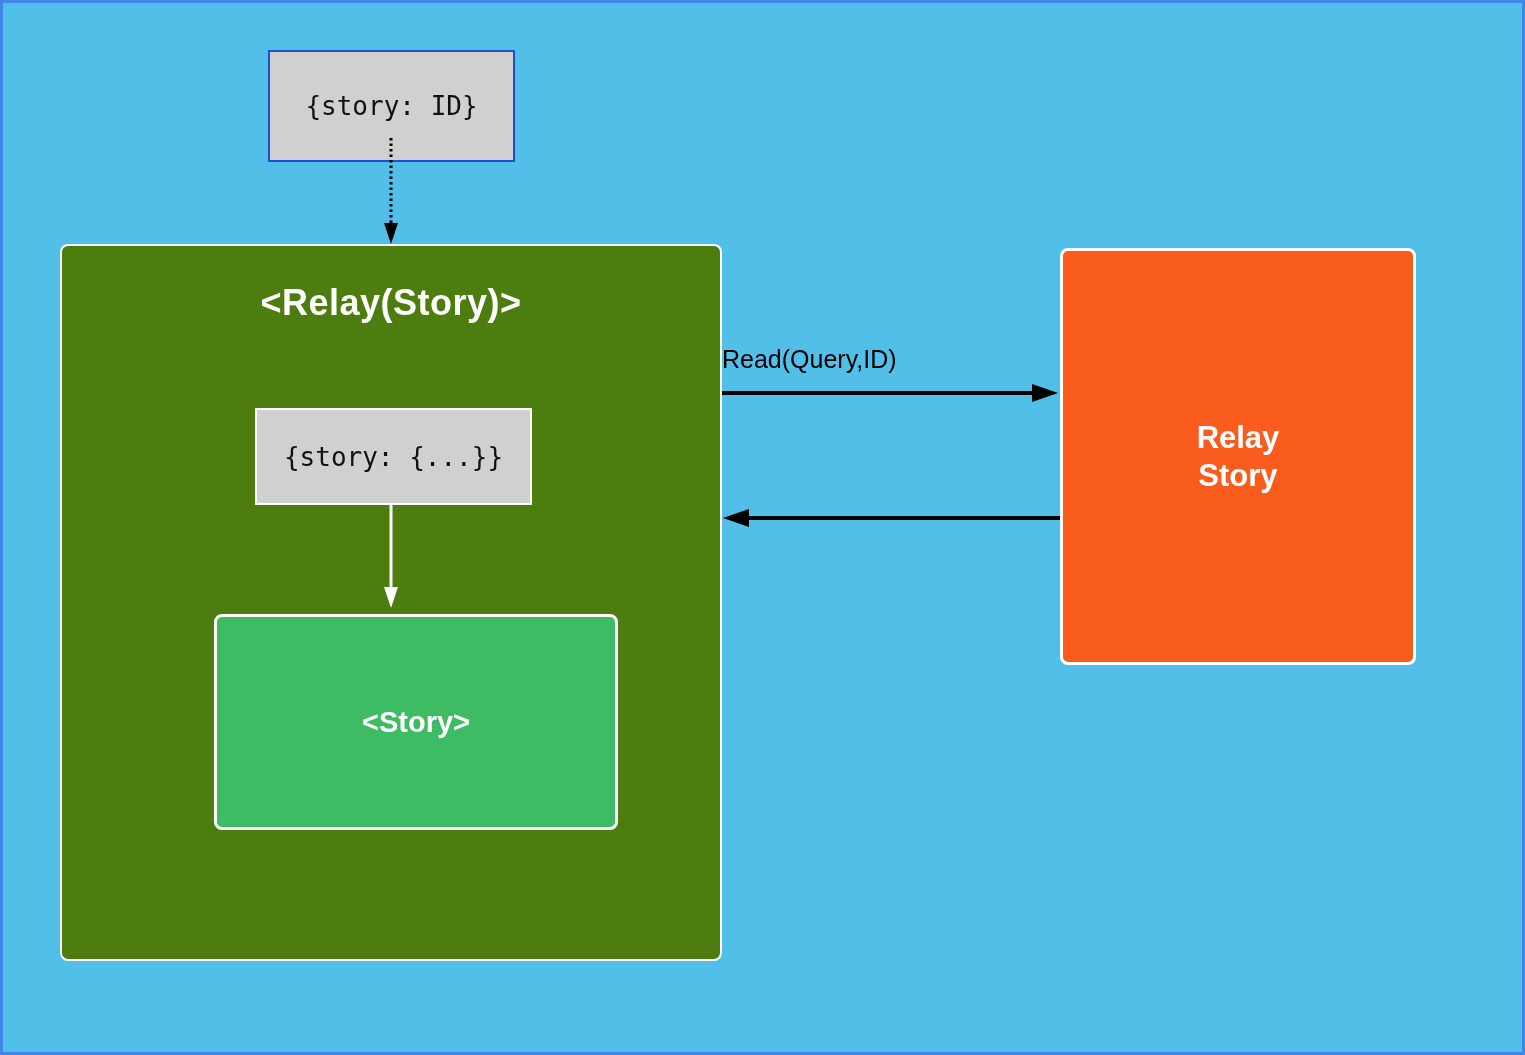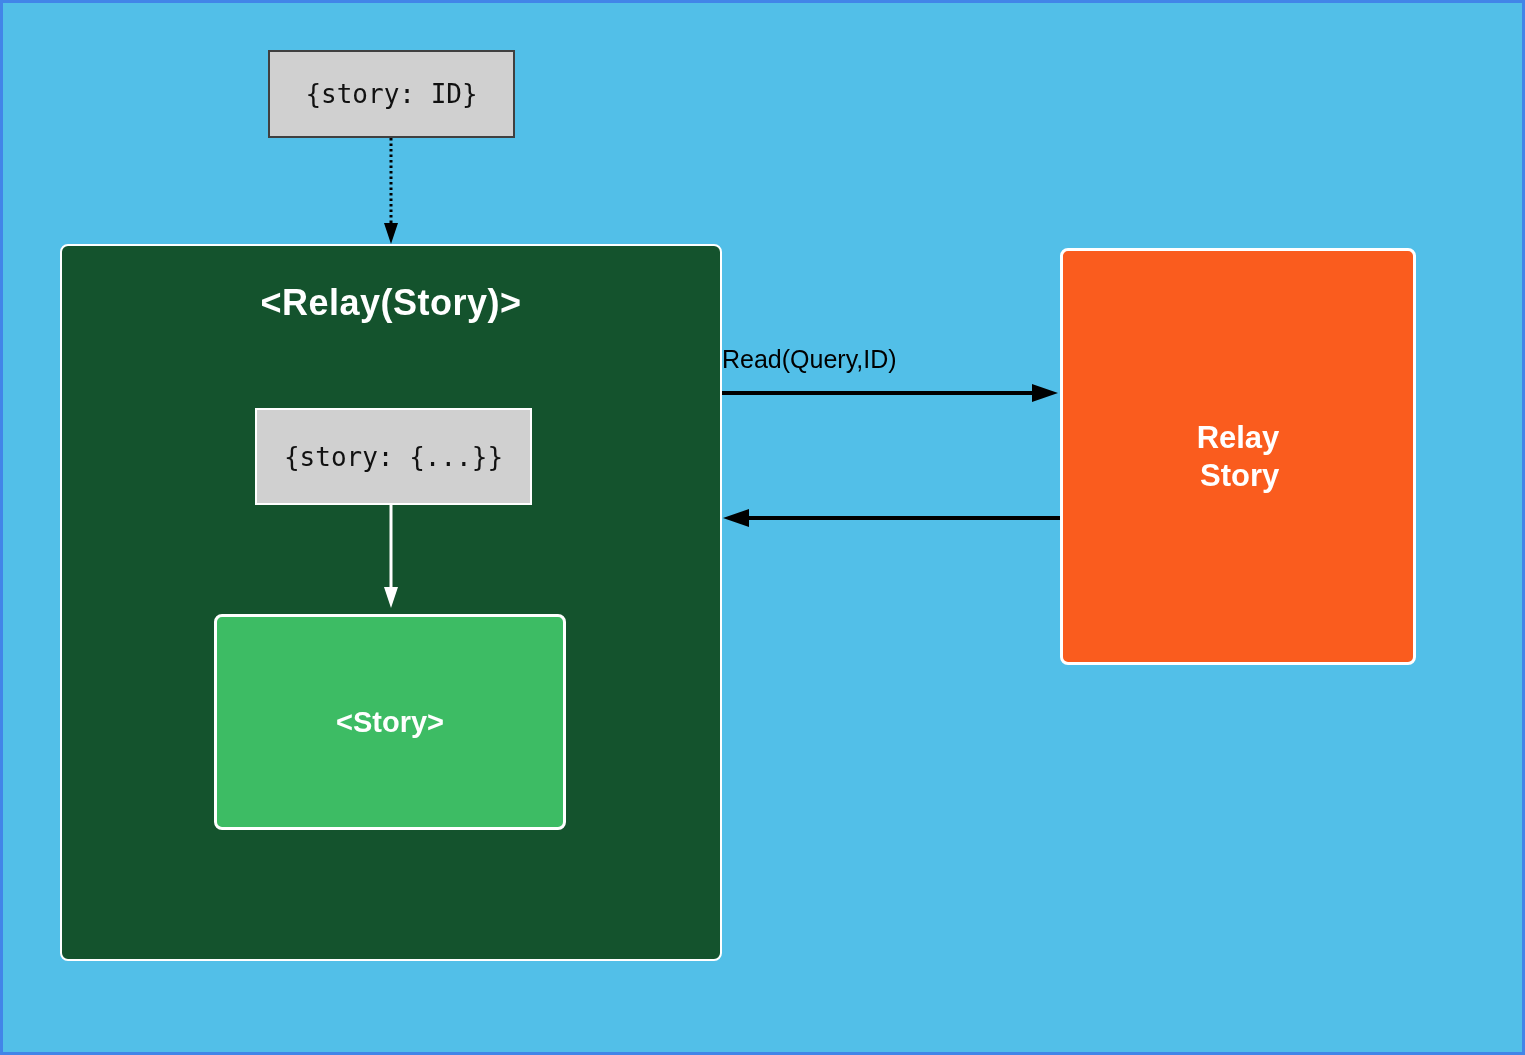--- a/index.html
+++ b/index.html
@@ -35,32 +35,32 @@
     background: #d0d0d0;
     display: flex;
     align-items: center;
     justify-content: center;
     z-index: 2;
   }
   .query-box {
     left: 265px;
     top: 47px;
     width: 247px;
-    height: 88px;
-    border: 2px solid #404040;
+    height: 112px;
+    border: 2px solid #1d4ed8;
     text-align: center;
   }
   .relay-container {
     position: absolute;
     left: 57px;
     top: 241px;
     width: 662px;
     height: 717px;
     box-sizing: border-box;
-    background: #14532d;
+    background: #4d7c0f;
     border: 2px solid #ffffff;
     border-radius: 8px;
     z-index: 1;
   }
   .relay-title {
     margin-top: 36px;
     text-align: center;
     color: #ffffff;
     font-size: 36px;
     font-weight: bold;
@@ -71,21 +71,21 @@
     top: 162px;
     width: 277px;
     height: 97px;
     border: 2px solid #ffffff;
     text-align: center;
   }
   .story-box {
     position: absolute;
     left: 152px;
     top: 368px;
-    width: 352px;
+    width: 404px;
     height: 216px;
     box-sizing: border-box;
     background: #3dbc64;
     border: 3px solid #ffffff;
     border-radius: 8px;
     display: flex;
     align-items: center;
     justify-content: center;
     color: #ffffff;
     font-size: 29px;
@@ -104,21 +104,21 @@
     display: flex;
     align-items: center;
     justify-content: center;
     z-index: 2;
   }
   .store-label {
     color: #ffffff;
     font-size: 31px;
     font-weight: bold;
     line-height: 38px;
-    text-align: right;
+    text-align: center;
   }
   .arrow-label {
     position: absolute;
     left: 719px;
     width: 340px;
     text-align: left;
     color: #000000;
     font-size: 25px;
     z-index: 2;
   }

